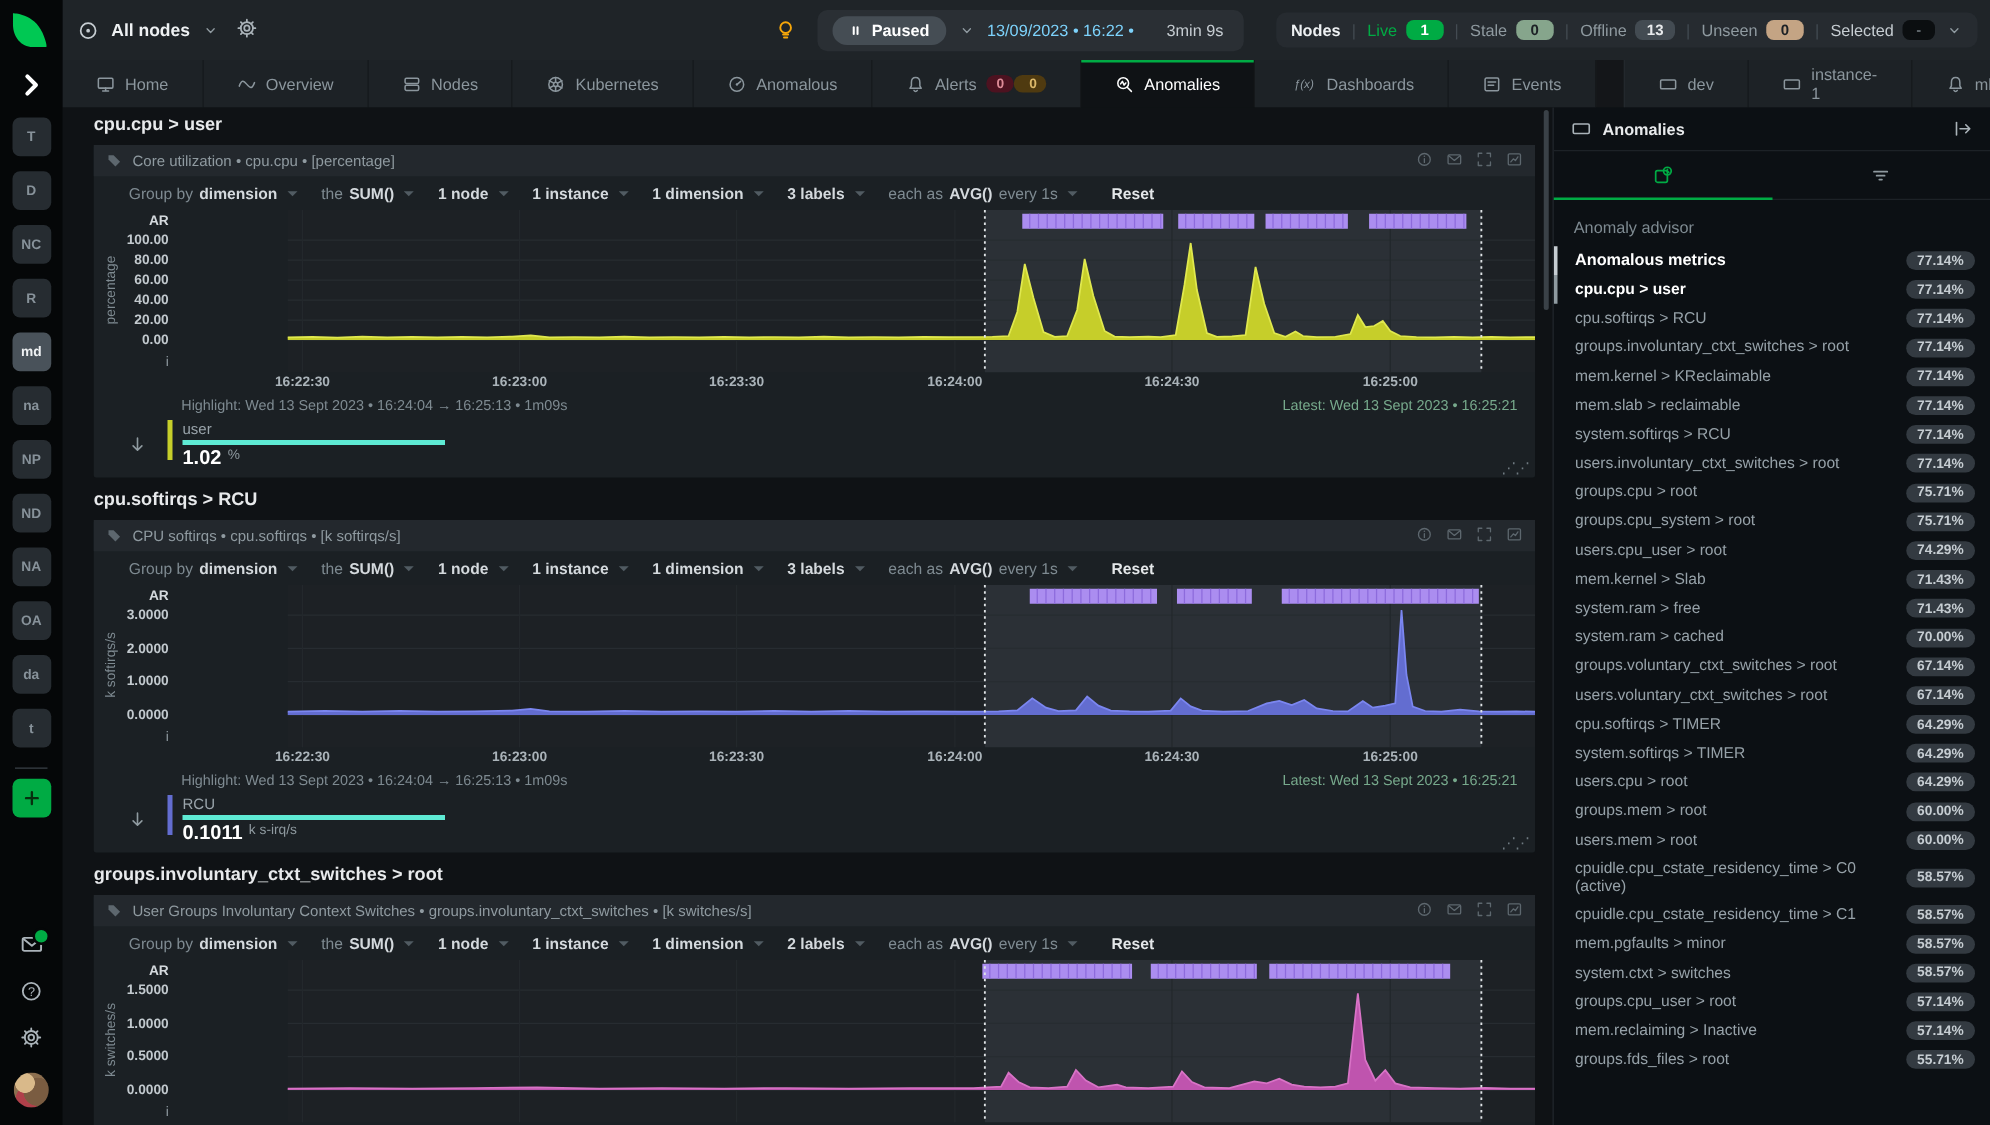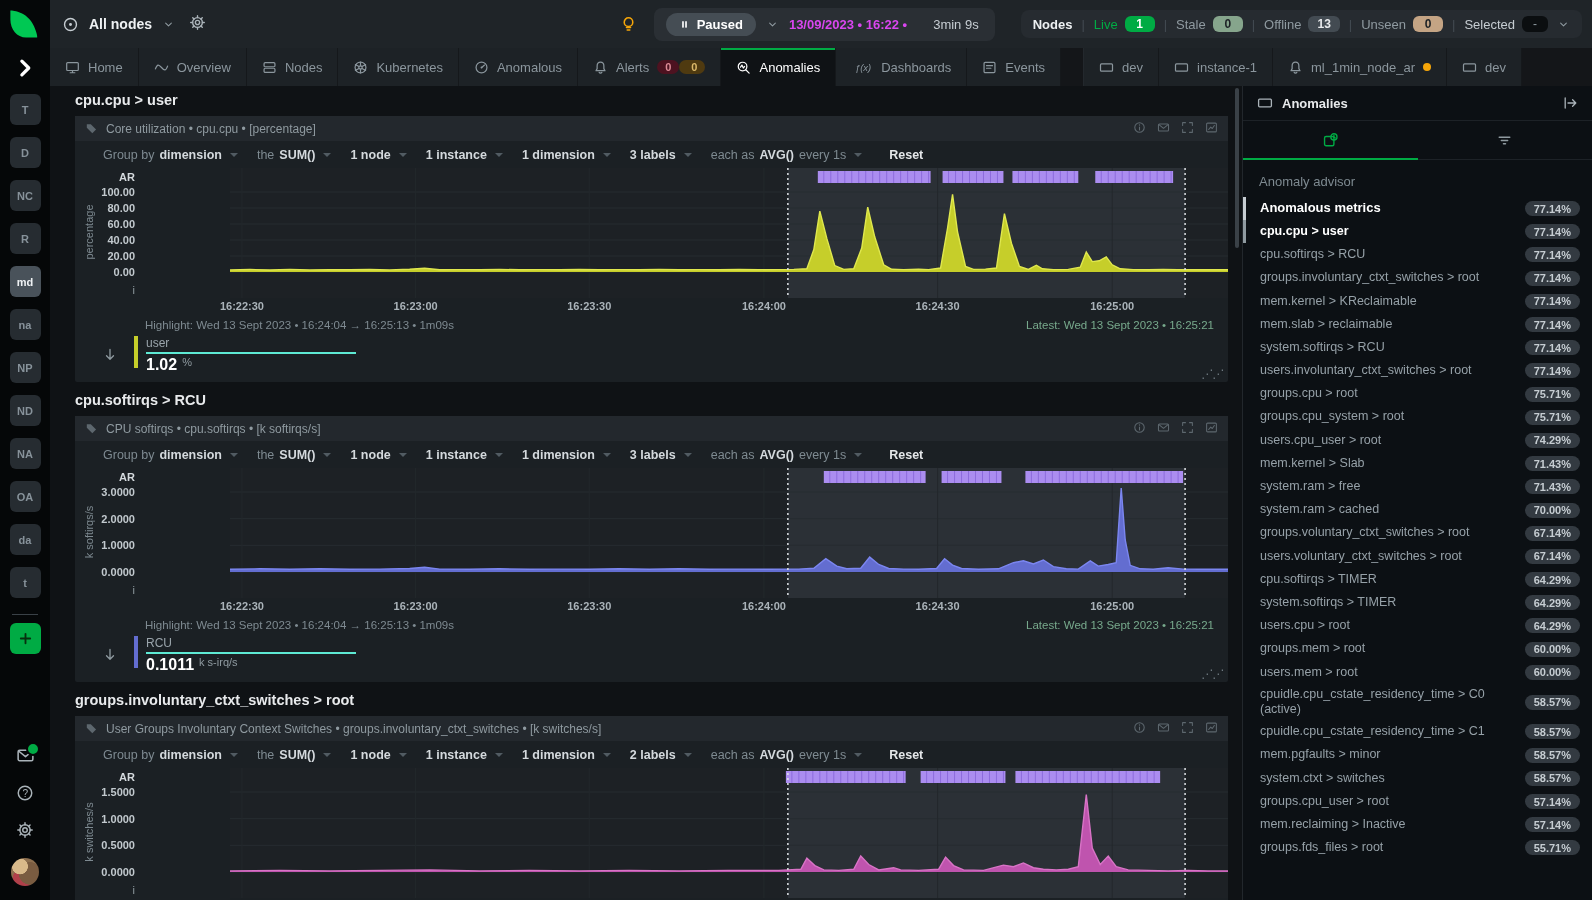--- a/index.html
+++ b/index.html
@@ -34,33 +34,33 @@
   .tb-left{display:flex;align-items:center;gap:10px;}
   .tb-left .icon{width:17px;height:17px;color:#c6cdd2;}
   .node-sel-label{color:#eef1f3;font-size:14px;font-weight:600;}
   .tb-left .chev-icon{width:13px;height:13px;color:#8f9aa0;}
   .tb-gear{margin-left:14px;color:#aab3b9;}
   .bulb{width:19px;height:19px;color:#f6a609;margin-left:auto;margin-right:16px;}
   .play-group{background:#2a2f34;border-radius:8px;display:flex;align-items:center;gap:10px;padding:5px 12px;}
   .play-pill{background:#454d54;border-radius:15px;color:#fff;font-size:13px;font-weight:700;display:flex;align-items:center;gap:7px;padding:4px 13px;}
   .play-pill .icon{width:11px;height:11px;}
   .play-chev{width:13px;height:13px;color:#8f9aa0;}
-  .play-date{font-size:13px;color:#d946ef;font-weight:bold;}
+  .play-date{font-size:13px;color:#7dd3fc;}
   .play-dur{font-size:13px;color:#c6cdd2;margin-left:16px;margin-right:4px;}
   .nodes-group{margin-left:26px;background:#262b30;border-radius:8px;display:flex;align-items:center;gap:9px;padding:6px 12px;font-size:13px;}
   .ns-title{color:#eef1f3;font-weight:700;}
   .ns-sep{color:#434b52;}
   .ns-item{display:flex;align-items:center;gap:7px;}
   .ns-pill{border-radius:6px;padding:1px 9px;font-size:12px;font-weight:700;min-width:12px;text-align:center;}
   .sel-pill{background:#0b0e10;color:#8f9aa0;border-radius:6px;padding:1px 11px;font-size:12px;}
   .sel-chev{width:13px;height:13px;color:#8f9aa0;}
 
   
   .tabbar{position:absolute;left:50px;top:48px;right:0;height:38px;background:#141619;display:flex;align-items:stretch;}
-  .tab{position:relative;display:flex;align-items:center;gap:8px;padding:0 15px;font-size:13px;color:#8b969d;background:#1d2226;border-right:1px solid #15181b;}
+  .tab{position:relative;display:flex;align-items:center;gap:8px;padding:0 27px;font-size:13px;color:#8b969d;background:#1d2226;border-right:1px solid #15181b;}
   .tab .icon{width:15px;height:15px;}
   .tab .icon.wide{width:22px;}
   .tab.active{background:#0f1215;color:#fff;}
   .tab.active::before{content:"";position:absolute;left:0;right:0;top:0;height:2px;background:#00ab44;}
   .tab.gap{margin-left:22px;border-left:1px solid #23282d;}
   .tab-badge{border-radius:10px;padding:1px 8px;font-size:11px;font-weight:700;position:relative;}
   .tab-badge.b0{z-index:2;}
   .tab-badge.b1{margin-left:-8px;padding-left:12px;z-index:1;}
   .tab-dot{width:8px;height:8px;border-radius:50%;}
 
@@ -89,21 +89,21 @@
   .plot-wrap{flex:1;}
   .plot-wrap svg{width:100%;height:130px;display:block;}
   .xticks-row{height:18px;position:relative;margin-left:155px;}
   .xtick{position:absolute;top:2px;transform:translateX(-50%);font-size:11px;font-weight:600;color:#aab3b9;}
   .chart-footer{position:relative;height:66px;padding:3px 14px 6px 15px;box-sizing:border-box;}
   .footer-row1{display:flex;font-size:11.5px;color:#7e8a91;padding-left:55px;}
   .latest-text{margin-left:auto;color:#77a98c;}
   .footer-row2{display:flex;align-items:center;margin-top:5px;}
   .legend-arrow{width:16px;height:16px;color:#8f9aa0;margin:0 16px 0 12px;}
   .legend-bar{width:4px;height:32px;margin-right:8px;flex:none;}
-  .legend-name{display:block;font-size:12px;color:#9aa4ab;border-bottom:2px solid #5eead4;width:210px;padding-bottom:2px;}
+  .legend-name{display:block;font-size:12px;color:#9aa4ab;border-bottom:4px solid #5eead4;width:210px;padding-bottom:2px;}
   .legend-valrow{display:flex;align-items:flex-start;gap:5px;margin-top:2px;}
   .legend-value{font-size:16px;font-weight:700;color:#fff;}
   .legend-unit{font-size:11px;color:#8f9aa0;}
   .resize-handle{position:absolute;right:5px;bottom:1px;color:#6f7a81;font-size:12px;letter-spacing:-1px;}
 
   
   .panel{position:absolute;right:0;top:86px;width:350px;bottom:0;background:#0c1014;border-left:1px solid #22272c;box-sizing:border-box;}
   .panel-header{height:34px;display:flex;align-items:center;gap:9px;padding:0 14px;border-bottom:1px solid #1d2227;}
   .panel-header .icon{width:16px;height:16px;color:#aab3b9;}
   .panel-title{font-size:13px;font-weight:700;color:#e8eaec;}

